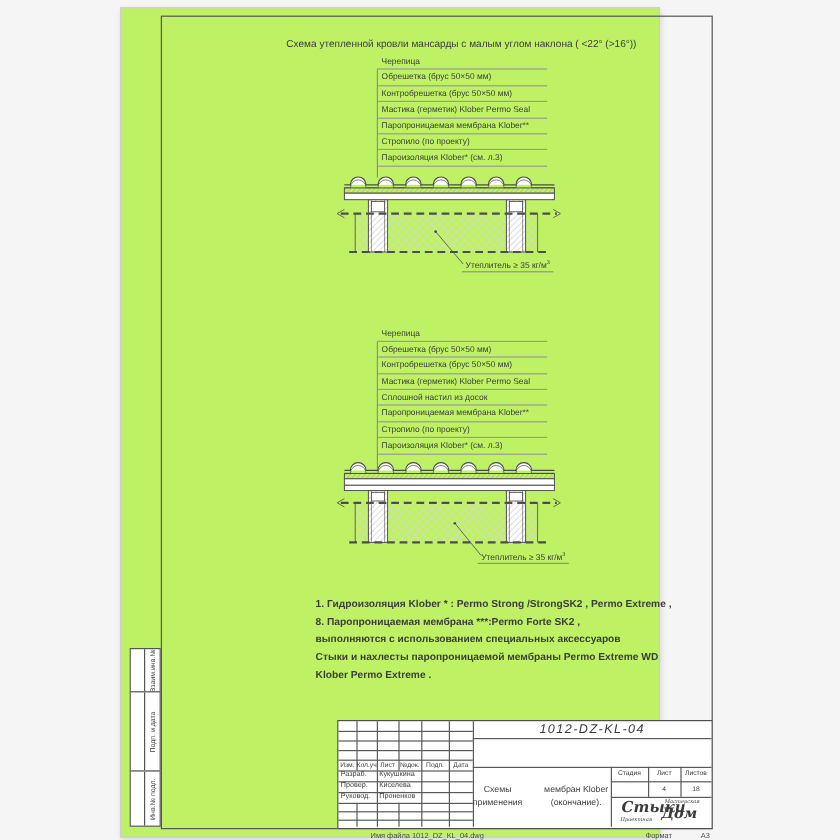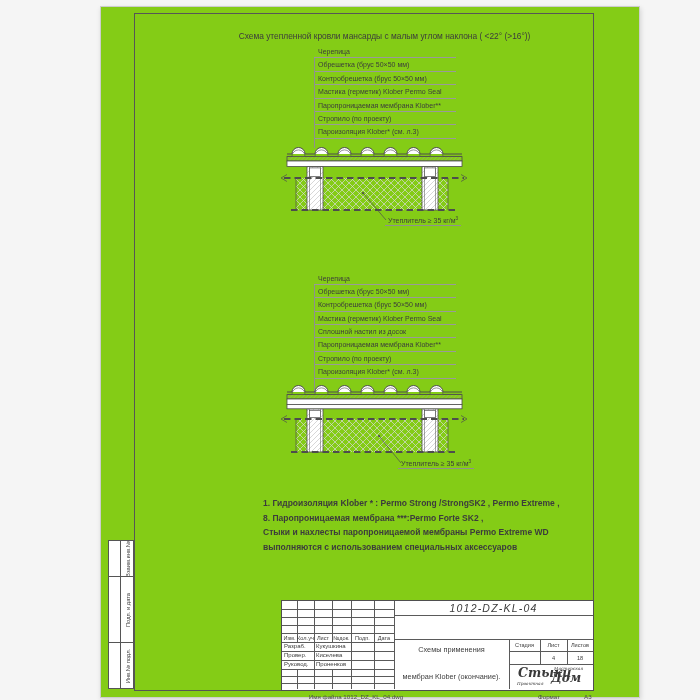--- a/index.html
+++ b/index.html
@@ -1,18 +1,18 @@
 <!DOCTYPE html>
 <html><head>
 <meta charset="utf-8">
 <style>
   html,body{margin:0;padding:0;background:#fff;}
   .canvas{position:relative;width:700px;height:700px;background:#f5f5f5;overflow:hidden;
           font-family:"Liberation Sans",sans-serif;color:#3d3d3d;}
-  .paper{position:absolute;left:100px;top:6px;width:540px;height:692px;background:#84cc16;
+  .paper{position:absolute;left:100px;top:6px;width:450px;height:692px;background:#bef264;
          border:1px solid #cdcdcd;box-shadow:1px 2px 5px rgba(0,0,0,.13);box-sizing:border-box;}
   .frame{position:absolute;left:33px;top:6px;width:460px;height:678px;
          border:1.4px solid #565656;box-sizing:border-box;}
   .scheme-title{position:absolute;left:116px;width:335px;text-align:center;font-size:8.4px;color:#3c3c3c;}
   .stack{position:absolute;left:213px;width:142px;}
   .lrow{height:13.4px;box-sizing:border-box;border-bottom:1px solid #9a9a9a;
         font-size:7px;line-height:13px;padding-left:4px;white-space:nowrap;overflow:hidden;color:#3c3c3c;}
   .leadv{position:absolute;width:1px;background:#8f8f8f;}
   .ins-label{position:absolute;font-size:7px;color:#3c3c3c;border-bottom:1px solid #8f8f8f;
              padding:0 3px 1px 3px;white-space:nowrap;}
@@ -21,21 +21,21 @@
   .notes div{white-space:nowrap;}
   
   .tblock{position:absolute;left:180px;top:593px;width:313px;height:91px;
           border:1.4px solid #4f4f4f;box-sizing:border-box;background:#fff;}
   .hl{position:absolute;height:1px;background:#5a5a5a;}
   .vl{position:absolute;width:1px;background:#5a5a5a;}
   .tb-txt{position:absolute;font-size:6px;line-height:9px;white-space:nowrap;color:#3c3c3c;}
   .tb-head{font-size:5.6px;text-align:center;}
   .docnum{position:absolute;left:112px;top:0;width:199px;height:13.5px;display:flex;align-items:center;
           justify-content:center;font-size:10.5px;letter-spacing:1.2px;color:#3a3a3a;font-style:italic;}
-  .dname{position:absolute;left:112px;top:37.5px;width:115px;height:50px;display:flex;flex-direction:column;
+  .dname{position:absolute;left:112px;top:37.5px;width:115px;height:50px;display:flex;flex-direction:row;
          align-items:center;justify-content:center;font-size:7.3px;line-height:10.5px;text-align:center;color:#3c3c3c;gap:16px;}
   .logo{position:absolute;left:227px;top:62.5px;width:84px;height:25px;font-family:"DejaVu Serif",serif;
         font-style:italic;color:#3a3a3a;}
   .logo .w1{position:absolute;left:9px;top:1px;font-size:12.5px;font-weight:bold;}
   .logo .w2{position:absolute;left:42px;top:7px;font-size:12px;font-weight:bold;}
   .logo .sm{position:absolute;font-size:4.3px;font-style:italic;}
   .logo .smt{left:45px;top:2px;}
   .logo .smb{left:8px;top:17px;}
   
   .mstrip{position:absolute;left:7px;top:534px;width:26px;}
@@ -150,22 +150,23 @@
         <line x1="100" y1="57" x2="122" y2="84" stroke="#4d4d4d" stroke-width="0.7"></line>
       </svg>
 
     <div class="ins-label" style="left:297px;top:452px">
       <span>Утеплитель ≥ 35 кг/м</span><sup>3</sup>
     </div>
 
     <div class="notes">
       <div>1. Гидроизоляция Klober * :  Permo Strong /StrongSK2 , Permo Extreme ,</div>
       <div>8. Паропроницаемая мембрана ***:Permo Forte SK2 ,</div>
+      <div>выполняются с использованием  специальных аксессуаров</div>
       <div>Стыки и нахлесты паропроницаемой мембраны Permo Extreme WD</div>
-      <div>выполняются с использованием  специальных аксессуаров</div>
+      <div>Klober Permo Extreme .</div>
     </div>
 
     <div class="tblock">
 
       <div class="hl" style="left:0;top:8px;width:112px"></div>
       <div class="hl" style="left:0;top:16px;width:112px"></div>
       <div class="hl" style="left:0;top:24px;width:112px"></div>
       <div class="hl" style="left:0;top:32px;width:112px"></div>
       <div class="hl" style="left:0;top:41px;width:112px"></div>
       <div class="hl" style="left:0;top:50px;width:112px"></div>

